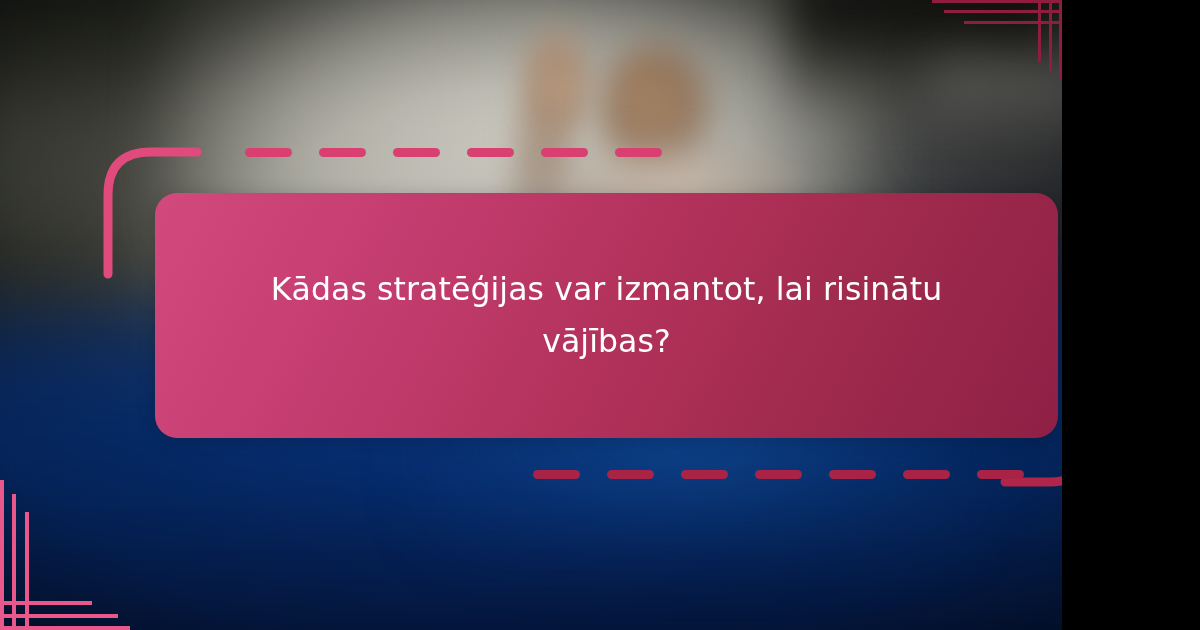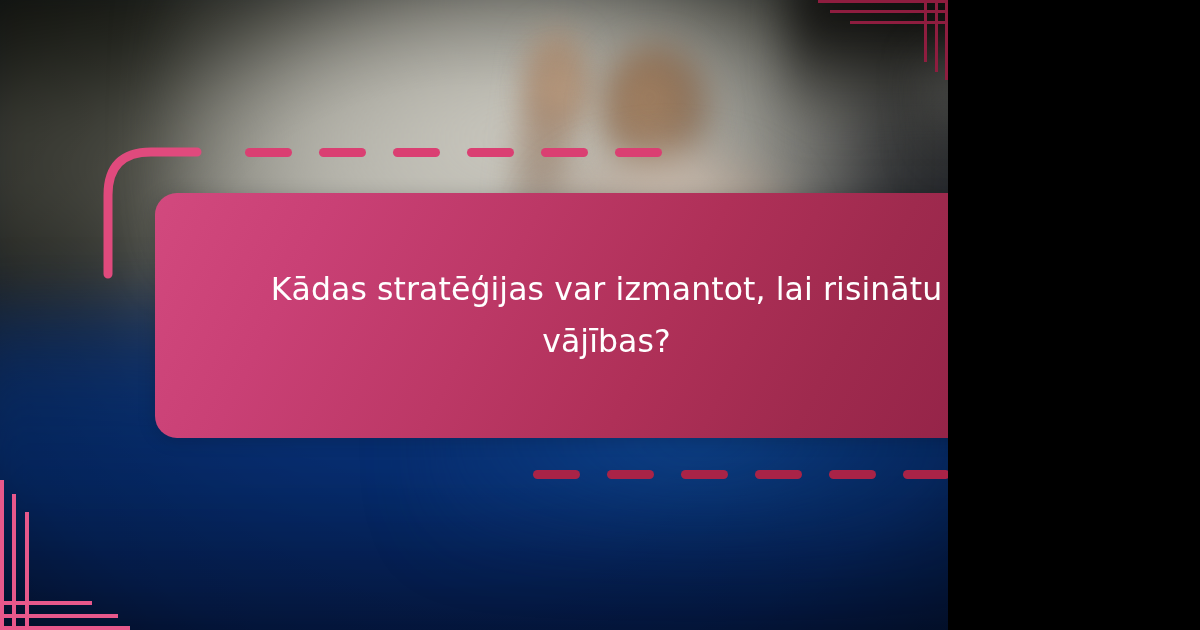--- a/index.html
+++ b/index.html
@@ -2,21 +2,21 @@
 <html><head>
 <meta charset="utf-8">
 <style>
   html, body {
     margin: 0;
     padding: 0;
     background: #000;
   }
   #stage {
     position: relative;
-    width: 948px;
+    width: 1062px;
     height: 630px;
     overflow: hidden;
     font-family: "DejaVu Sans", sans-serif;
   }
 
   
   .bg-root {
     position: absolute;
     inset: 0;
     background: #0a1b3a;

